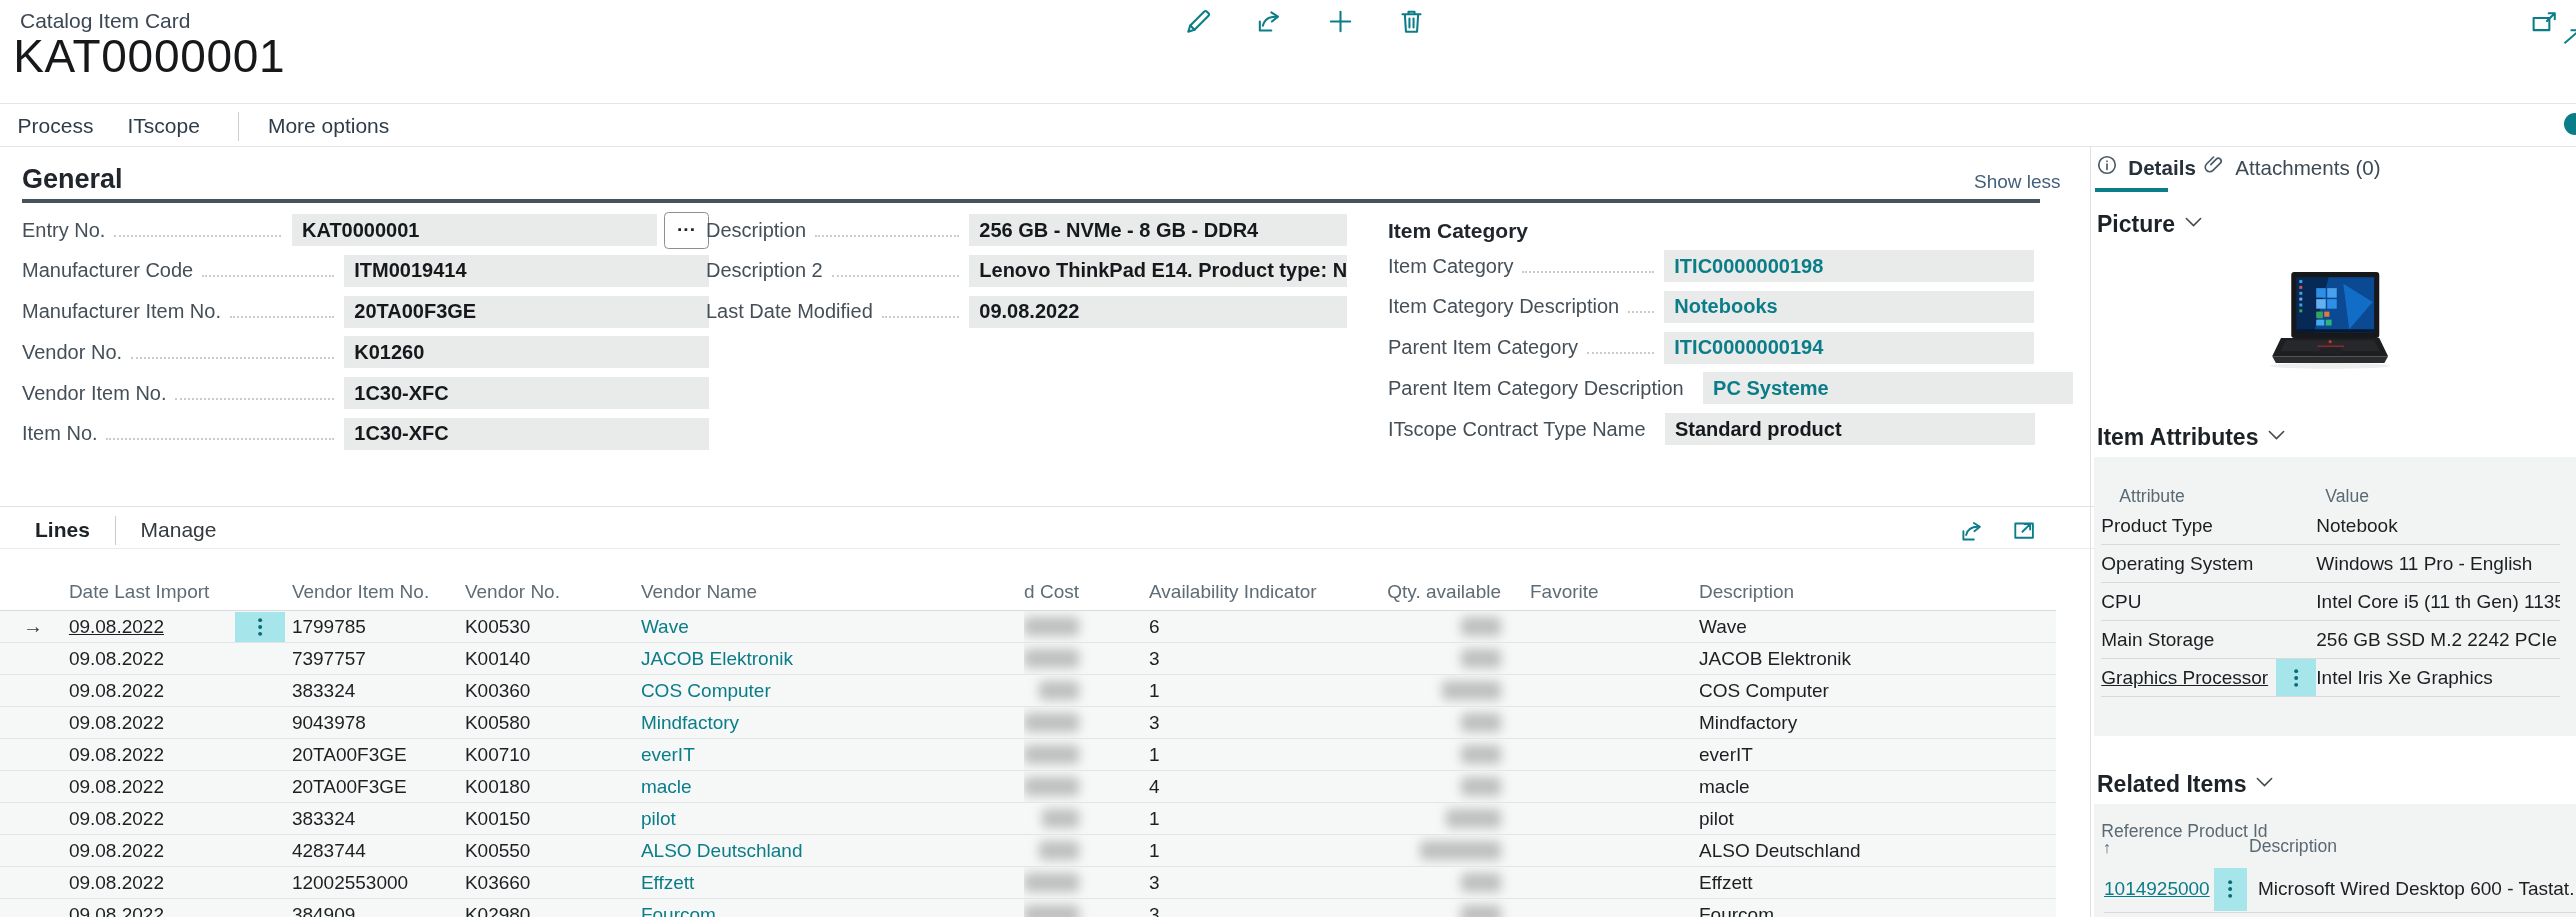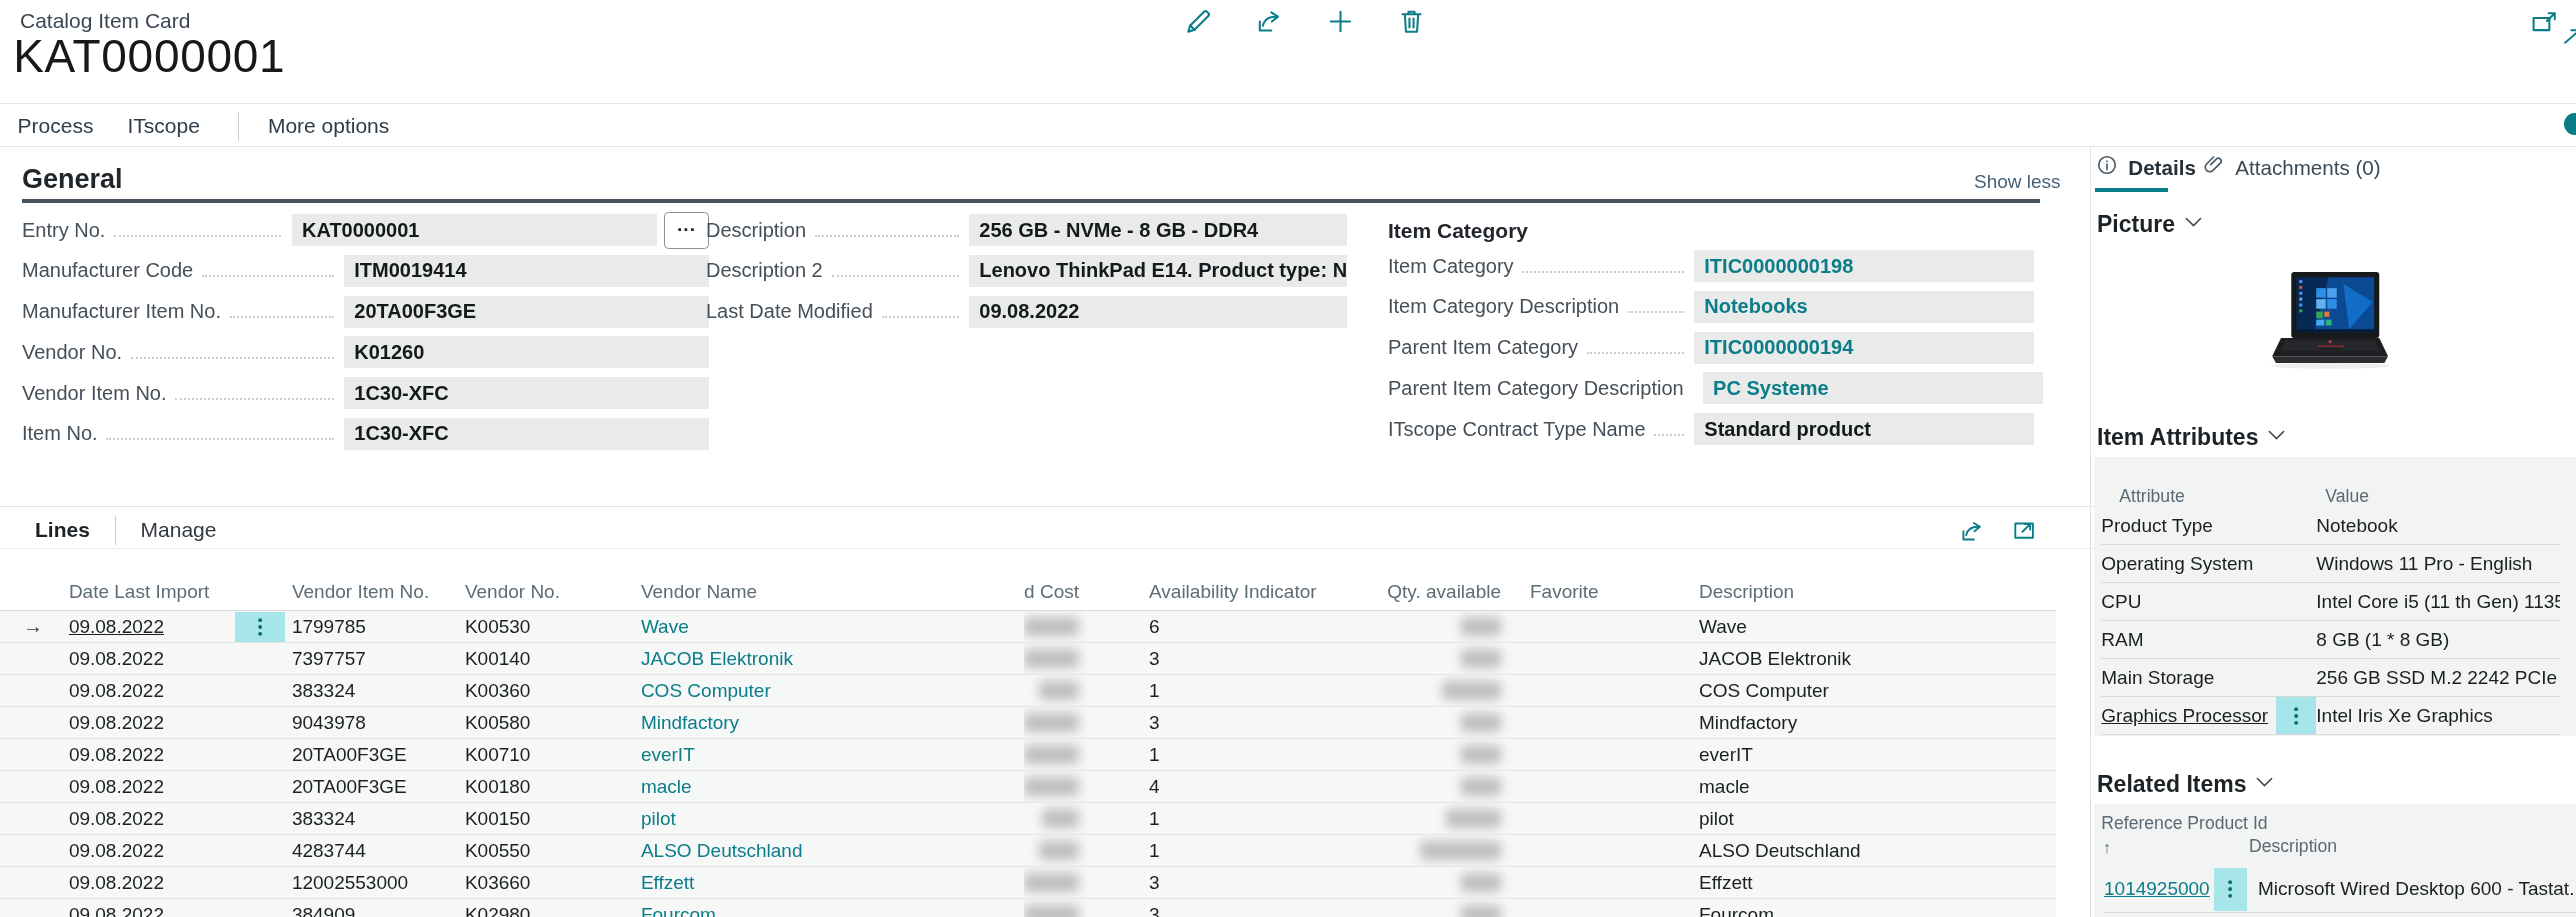--- a/index.html
+++ b/index.html
@@ -37,21 +37,21 @@
   #col3-heading{left:1388px;top:219px;font-size:21px;font-weight:700;color:#20262b;}
   #gen-col3{left:1388px;top:250px;width:646px;}
   .frow{display:flex;align-items:center;height:32px;margin-bottom:8.8px;position:relative;}
   .flabel{font-size:20px;color:#454f58;white-space:nowrap;}
   .leader{flex:1;height:11px;border-bottom:2.2px dotted #c9cbcd;margin:0 10.3px 0 8.8px;}
   .vbox{height:32px;background:#e9eaea;display:flex;align-items:center;padding:0 10.3px;
         font-size:20px;font-weight:700;color:#15191c;box-sizing:border-box;
         white-space:nowrap;overflow:hidden;text-overflow:ellipsis;flex:0 0 auto;}
   #gen-col1 .vbox{width:365px;}
   #gen-col2 .vbox{width:378px;}
-  #gen-col3 .vbox{width:340px;}
+  #gen-col3 .vbox{width:370px;}
   .vbox.link{color:#0a7d88;}
   .assist-btn{width:43px;height:35px;background:#fff;border:0.7px solid #8a8f94;border-radius:4.4px;
         display:flex;align-items:center;justify-content:center;font-size:19px;font-weight:700;
         color:#222;margin-left:7.3px;cursor:pointer;}
 
   
   #lines-top-border{top:506px;background:#e1e2e3;}
   #lines-tabs{left:35px;top:513px;height:34px;display:flex;align-items:center;font-size:21px;}
   #lines-tab-label{font-weight:700;color:#1d2226;}
   #lines-manage{color:#333a40;}
@@ -97,21 +97,21 @@
   #attr-hdr .h1{width:206px;margin-left:18px;}
   #attr-rows{position:absolute;top:50px;left:0;right:16px;}
   .arow{display:grid;grid-template-columns:175px 40px 1fr;height:37px;border-bottom:0.7px solid #d8d9da;
         font-size:19px;color:#1b1f22;margin-left:7.3px;}
   .arow .cell{overflow:hidden;white-space:nowrap;}
   .arow.selected .a-label{text-decoration:underline;}
   .a-menu{display:flex;align-items:center;justify-content:center;}
   .a-menu.on{background:#a6e6eb;cursor:pointer;}
 
   #related-container{left:2094px;top:804px;width:482px;height:114px;background:#f2f3f3;overflow:hidden;}
-  #rel-hdr1{position:absolute;left:7.3px;top:9px;font-size:17.6px;color:#5a6a74;}
+  #rel-hdr1{position:absolute;left:7.3px;top:17px;font-size:17.6px;color:#5a6a74;}
   #rel-sort{position:absolute;left:8.8px;top:35px;font-size:16px;color:#5a6a74;}
   #rel-hdr2{position:absolute;left:155px;top:32px;font-size:17.6px;color:#5a6a74;}
   #rel-rows{position:absolute;top:62px;left:0;right:0;}
   .rrow{display:grid;grid-template-columns:110px 44px 1fr;height:46px;border-bottom:0.7px solid #d8d9da;
         font-size:19px;color:#1b1f22;margin-left:10px;align-items:center;}
   .rrow .r-link{color:#0a7d88;text-decoration:underline;cursor:pointer;overflow:hidden;white-space:nowrap;}
   .r-menu{width:33px;height:43px;background:#a6e6eb;display:flex;align-items:center;justify-content:center;cursor:pointer;}
   .r-desc{overflow:hidden;white-space:nowrap;}
 </style>
 </head>
@@ -554,25 +554,20 @@
         <div class="cell a-label">Operating System</div>
         <div class="a-menu"></div>
         <div class="cell a-value">Windows 11 Pro - English</div>
       </div>
       <div class="arow">
         <div class="cell a-label">CPU</div>
         <div class="a-menu"></div>
         <div class="cell a-value">Intel Core i5 (11 th Gen) 1135</div>
       </div>
       <div class="arow">
-        <div class="cell a-label">RAM</div>
-        <div class="a-menu"></div>
-        <div class="cell a-value">8 GB (1 * 8 GB)</div>
-      </div>
-      <div class="arow">
         <div class="cell a-label">Main Storage</div>
         <div class="a-menu"></div>
         <div class="cell a-value">256 GB SSD M.2 2242 PCIe 3</div>
       </div>
       <div class="arow selected">
         <div class="cell a-label">Graphics Processor</div>
         <div class="a-menu on">
           <svg viewBox="0 0 12 24" width="10.3" height="22">
             <circle cx="6" cy="4" r="2.3" fill="#0b6b75"></circle>
             <circle cx="6" cy="12" r="2.3" fill="#0b6b75"></circle>

